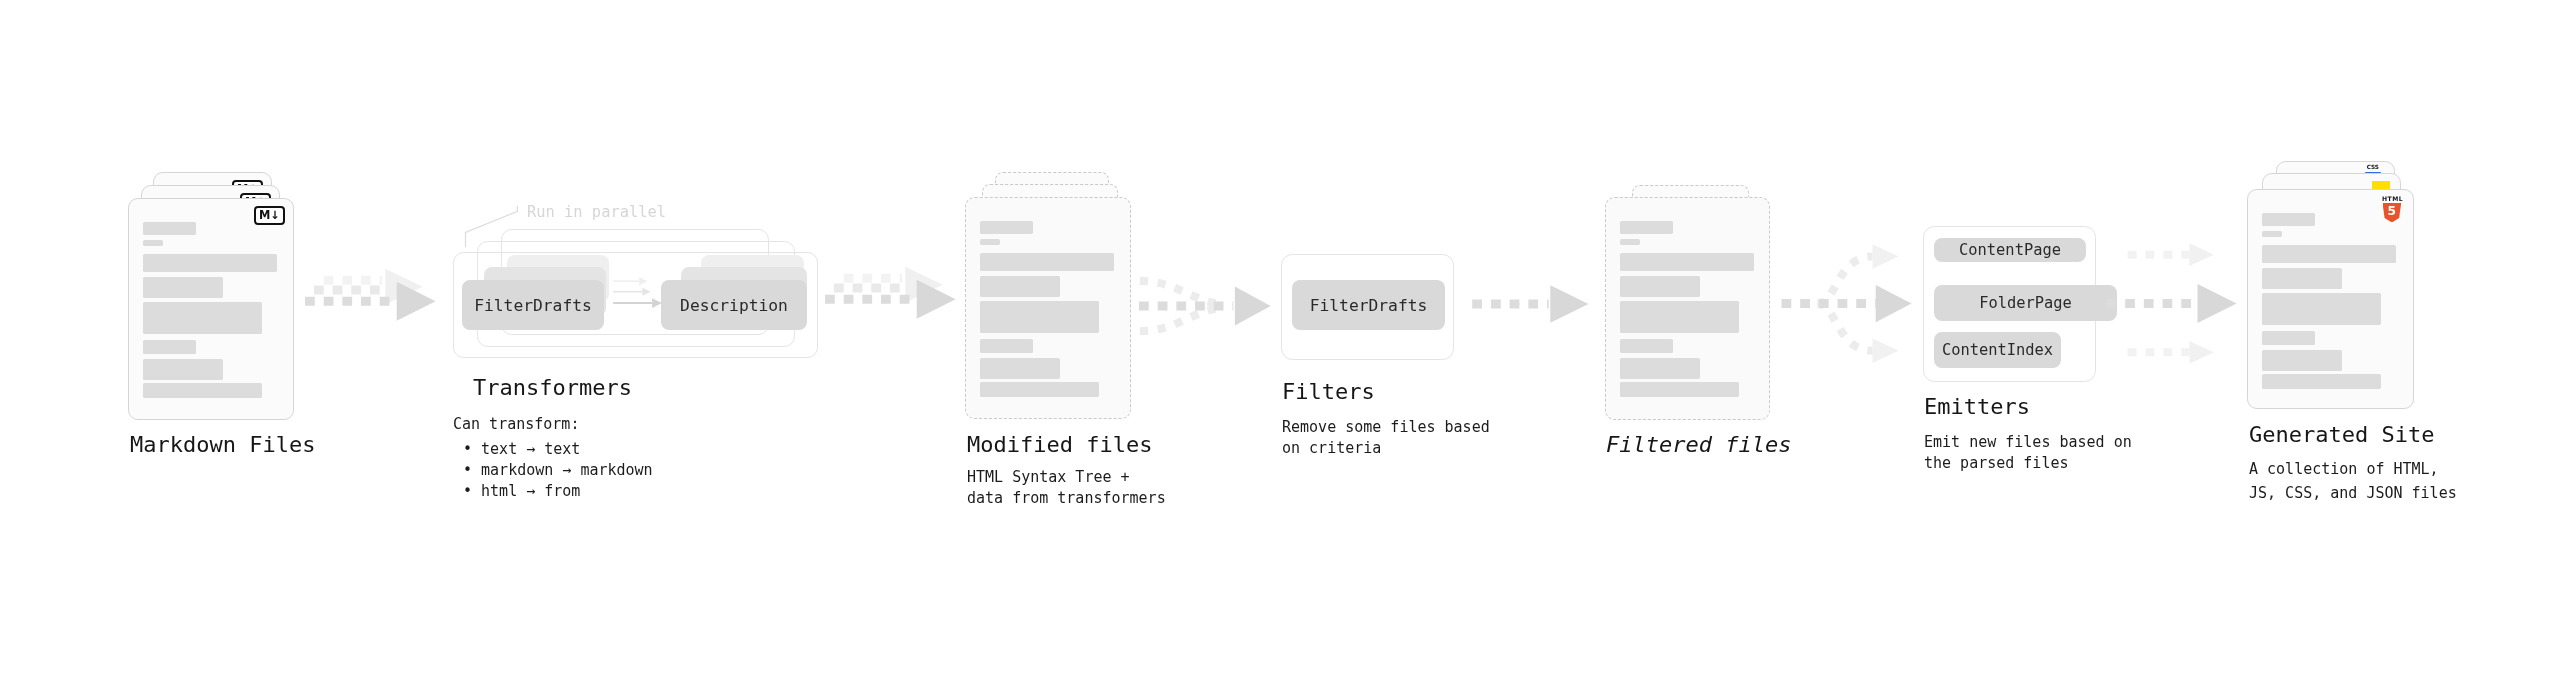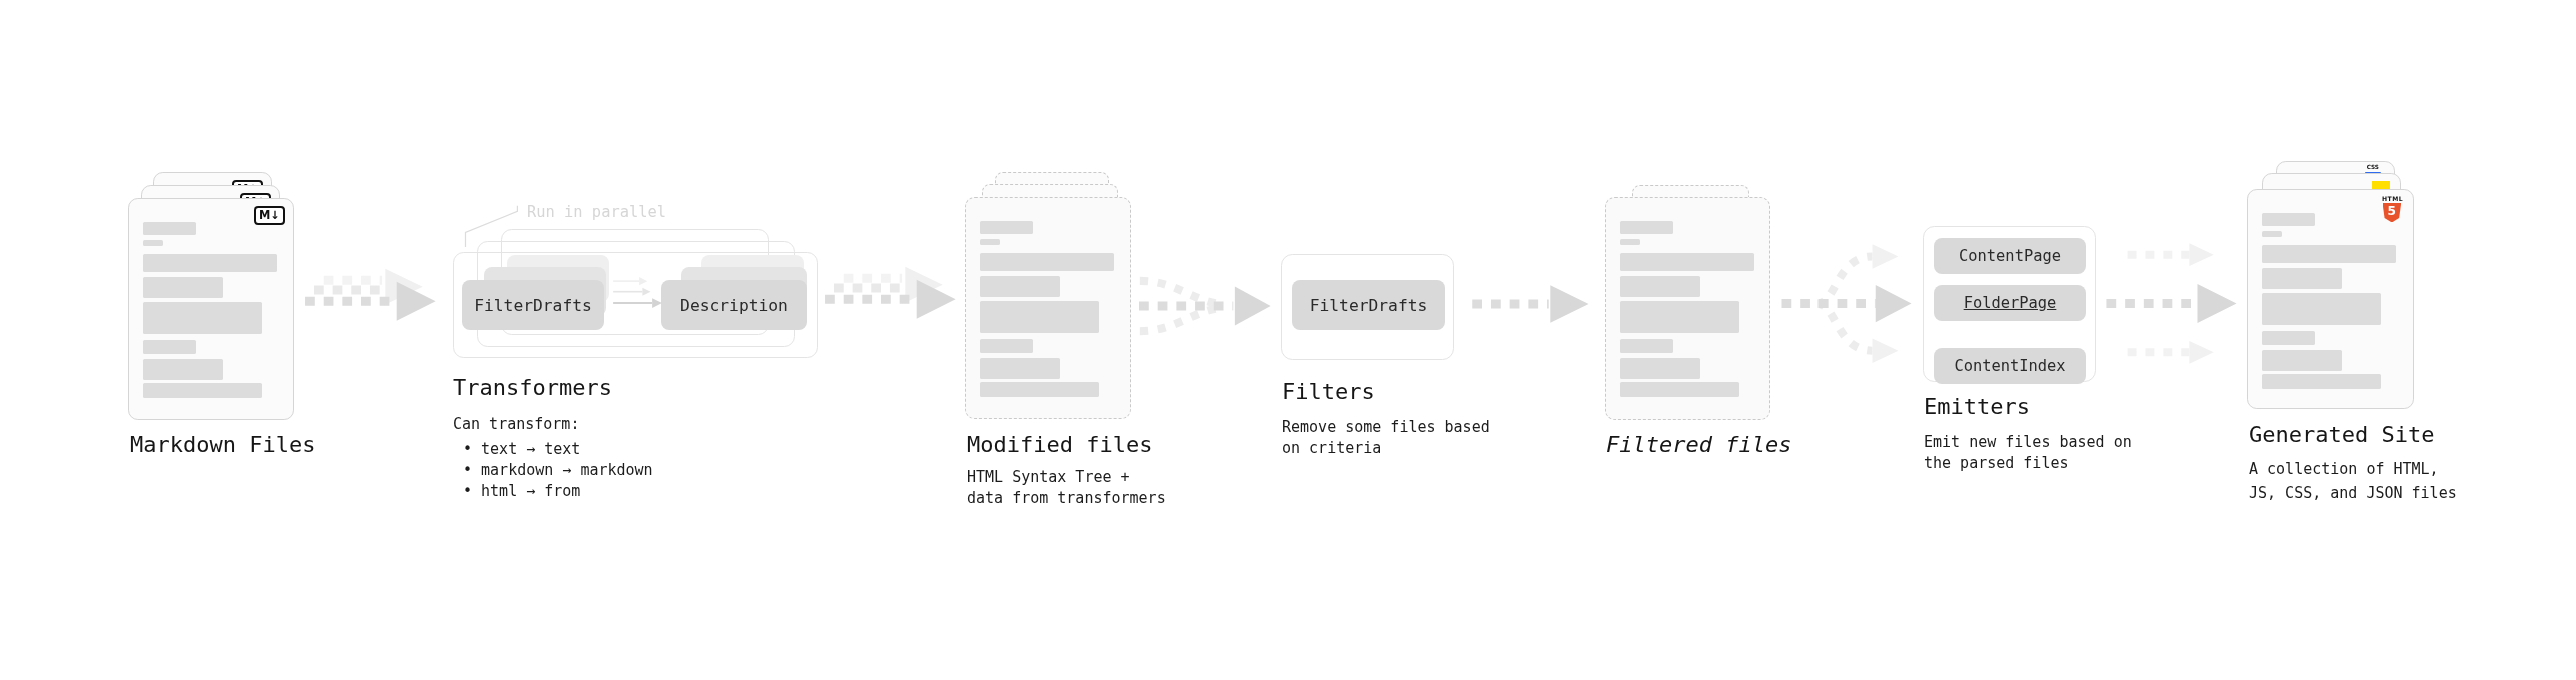--- a/index.html
+++ b/index.html
@@ -95,21 +95,21 @@
 
     <svg style="left:608px;top:273px;" width="59" height="39" viewBox="0 0 72 48">
       <line x1="6" y1="10" x2="38" y2="10" stroke="#efefef" stroke-width="2"></line>
       <polygon points="38,5 48,10 38,15" fill="#efefef"></polygon>
       <line x1="6" y1="23" x2="42" y2="23" stroke="#e5e5e5" stroke-width="2"></line>
       <polygon points="42,18 52,23 42,28" fill="#e5e5e5"></polygon>
       <line x1="6" y1="37" x2="54" y2="37" stroke="#d3d3d3" stroke-width="2.5"></line>
       <polygon points="54,31 66,37 54,43" fill="#d3d3d3"></polygon>
     </svg>
 
-    <div class="h" style="left:453px;top:375px;">Transformers</div>
+    <div class="h" style="left:473px;top:375px;">Transformers</div>
     <div class="sub" style="left:453px;top:414px;">Can transform:</div>
     <div class="sub" style="left:463px;top:439px;">• text → text</div>
     <div class="sub" style="left:463px;top:460px;text-align:center;">• markdown → markdown</div>
     <div class="sub" style="left:463px;top:481px;">• html → from</div>
   </div>
 
   <svg style="left:821px;top:262px;" width="146" height="73" viewBox="0 0 180 90">
     <line x1="28" y1="20" x2="100" y2="20" stroke="#f3f3f3" stroke-width="11" stroke-dasharray="12 11"></line>
     <line x1="16" y1="32" x2="104" y2="32" stroke="#e9e9e9" stroke-width="11" stroke-dasharray="12 11"></line>
     <polygon points="104,6 150,28 104,50" fill="#f0f0f0"></polygon>
@@ -178,23 +178,23 @@
     <path d="M48,77 C72,77 72,19 116,19" fill="none" stroke="#ececec" stroke-width="10" stroke-dasharray="10 12"></path>
     <path d="M48,77 C72,77 72,135 116,135" fill="none" stroke="#ececec" stroke-width="10" stroke-dasharray="10 12"></path>
     <polygon points="116,4 148,19 116,34" fill="#f1f1f1"></polygon>
     <polygon points="116,120 148,135 116,150" fill="#f1f1f1"></polygon>
     <line x1="4" y1="77" x2="120" y2="77" stroke="#dcdcdc" stroke-width="11" stroke-dasharray="12 11"></line>
     <polygon points="120,54 164,77 120,100" fill="#d8d8d8"></polygon>
   </svg>
 
   <div>
     <div class="tcont" style="left:1923px;top:226px;width:173px;height:156px;border-radius:11.4px;"></div>
-    <div class="gbox small" style="left:1934px;top:238px;width:152px;height:36px;">ContentPage</div>
-    <div class="gbox small" style="left:1934px;top:285px;width:152px;height:36px;text-decoration:underline;">FolderPage</div>
-    <div class="gbox small" style="left:1934px;top:332px;width:152px;height:36px;margin-top:16px;">ContentIndex</div>
+    <div class="gbox small" style="left:1934px;top:238px;width:152px;height:24px;">ContentPage</div>
+    <div class="gbox small" style="left:1934px;top:285px;width:183px;height:36px;">FolderPage</div>
+    <div class="gbox small" style="left:1934px;top:332px;width:127px;height:36px;">ContentIndex</div>
     <div class="h" style="left:1924px;top:394px;">Emitters</div>
     <div class="sub" style="left:1924px;top:432px;">Emit new files based on</div>
     <div class="sub" style="left:1924px;top:453px;text-align:right;">the parsed files</div>
   </div>
 
   <svg style="left:2103px;top:236px;" width="137" height="135" viewBox="0 0 168 166">
     <line x1="30" y1="23" x2="106" y2="23" stroke="#f2f2f2" stroke-width="10" stroke-dasharray="11 11"></line>
     <polygon points="106,9 136,23 106,37" fill="#f1f1f1"></polygon>
     <line x1="4" y1="83" x2="112" y2="83" stroke="#dcdcdc" stroke-width="11" stroke-dasharray="12 11"></line>
     <polygon points="116,59 164,83 116,107" fill="#d8d8d8"></polygon>

